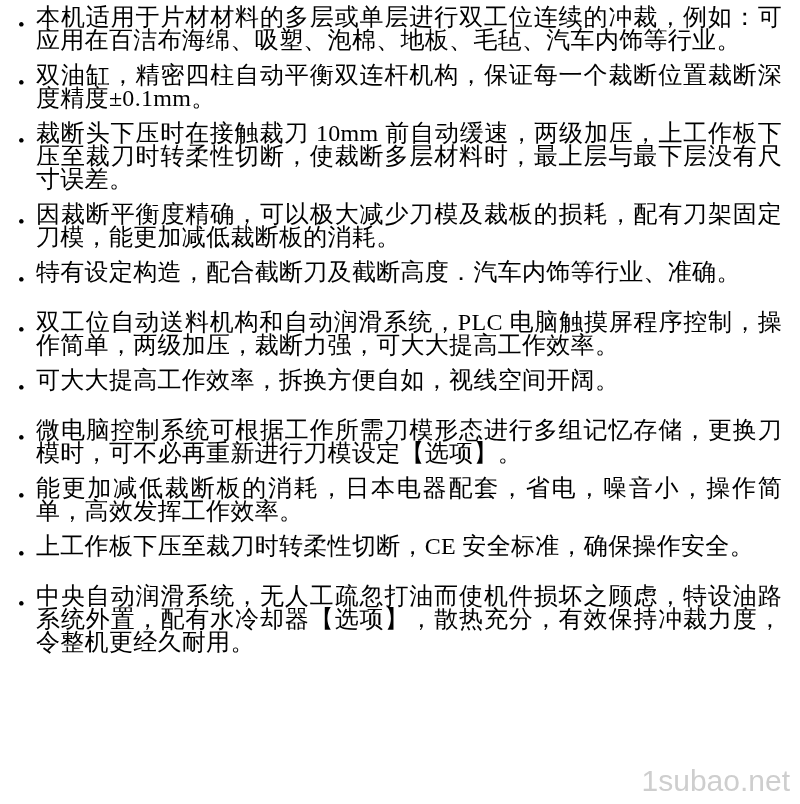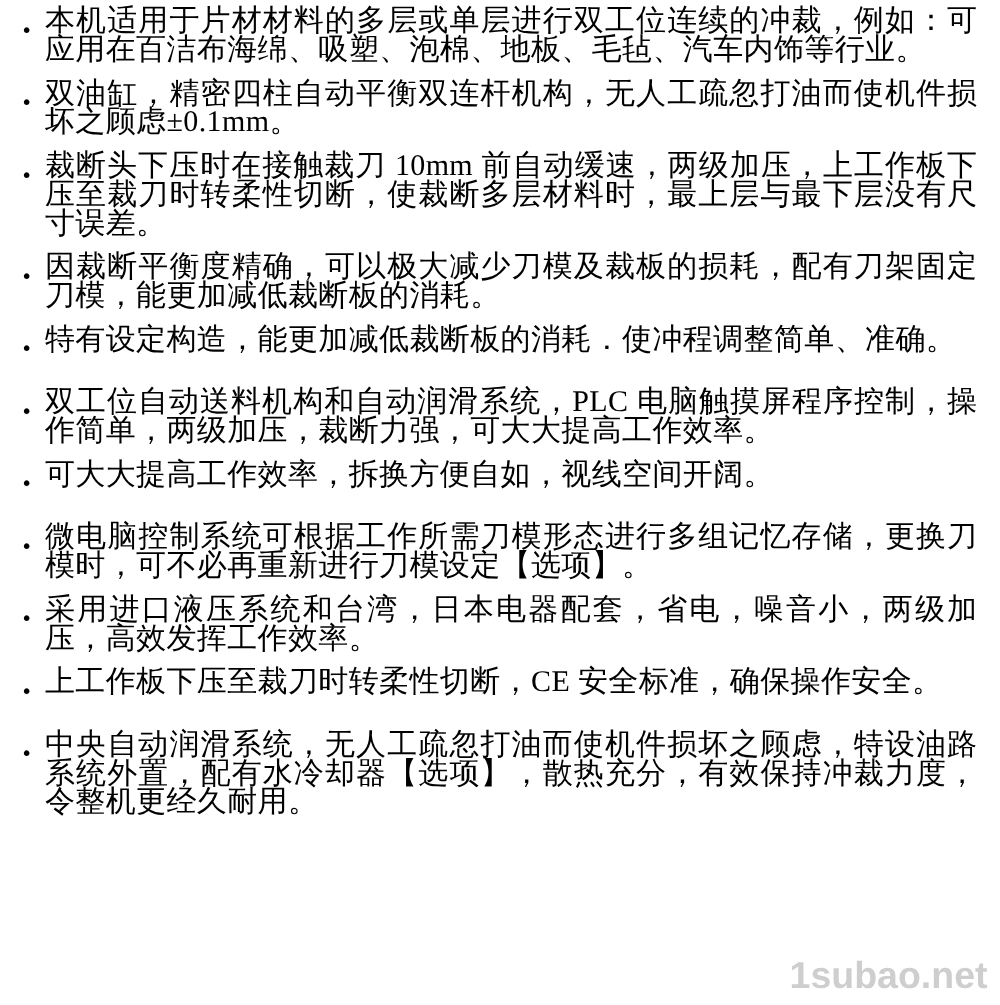--- a/index.html
+++ b/index.html
@@ -42,75 +42,75 @@
     text-align: justify;
     text-justify: inter-character;
     word-break: break-all;
   }
   .watermark {
     position: absolute;
     right: 10px;
     bottom: 6px;
     font-family: "Liberation Sans", sans-serif;
     font-size: 30px;
-    font-weight: 700;
+    font-weight: 400;
     color: #c9c9c9;
     letter-spacing: 0px;
     opacity: 0.9;
     user-select: none;
   }
 </style>
 </head>
 <body>
 
 <div class="doc">
 
   <div class="bullet-item">
     <span class="bullet-mark">•</span>
     <span class="bullet-text">本机适用于片材材料的多层或单层进行双工位连续的冲裁，例如：可应用在百洁布海绵、吸塑、泡棉、地板、毛毡、汽车内饰等行业。</span>
   </div>
 
   <div class="bullet-item">
     <span class="bullet-mark">•</span>
-    <span class="bullet-text">双油缸，精密四柱自动平衡双连杆机构，无人工疏忽打油而使机件损坏之顾虑±0.1mm。</span>
+    <span class="bullet-text">双油缸，精密四柱自动平衡双连杆机构，保证每一个裁断位置裁断深度精度±0.1mm。</span>
   </div>
 
   <div class="bullet-item">
     <span class="bullet-mark">•</span>
     <span class="bullet-text">裁断头下压时在接触裁刀 10mm 前自动缓速，两级加压，上工作板下压至裁刀时转柔性切断，使裁断多层材料时，最上层与最下层没有尺寸误差。</span>
   </div>
 
   <div class="bullet-item">
     <span class="bullet-mark">•</span>
     <span class="bullet-text">因裁断平衡度精确，可以极大减少刀模及裁板的损耗，配有刀架固定刀模，能更加减低裁断板的消耗。</span>
   </div>
 
   <div class="bullet-item">
     <span class="bullet-mark">•</span>
-    <span class="bullet-text">特有设定构造，能更加减低裁断板的消耗．使冲程调整简单、准确。</span>
+    <span class="bullet-text">特有设定构造，配合截断刀及截断高度．汽车内饰等行业、准确。</span>
   </div>
 
   <div class="bullet-item">
     <span class="bullet-mark">•</span>
     <span class="bullet-text">双工位自动送料机构和自动润滑系统，PLC 电脑触摸屏程序控制，操作简单，两级加压，裁断力强，可大大提高工作效率。</span>
   </div>
 
   <div class="bullet-item">
     <span class="bullet-mark">•</span>
     <span class="bullet-text">可大大提高工作效率，拆换方便自如，视线空间开阔。</span>
   </div>
 
   <div class="bullet-item">
     <span class="bullet-mark">•</span>
     <span class="bullet-text">微电脑控制系统可根据工作所需刀模形态进行多组记忆存储，更换刀模时，可不必再重新进行刀模设定【选项】。</span>
   </div>
 
   <div class="bullet-item">
     <span class="bullet-mark">•</span>
-    <span class="bullet-text">采用进口液压系统和台湾，日本电器配套，省电，噪音小，两级加压，高效发挥工作效率。</span>
+    <span class="bullet-text">能更加减低裁断板的消耗，日本电器配套，省电，噪音小，操作简单，高效发挥工作效率。</span>
   </div>
 
   <div class="bullet-item">
     <span class="bullet-mark">•</span>
     <span class="bullet-text">上工作板下压至裁刀时转柔性切断，CE 安全标准，确保操作安全。</span>
   </div>
 
   <div class="bullet-item">
     <span class="bullet-mark">•</span>
     <span class="bullet-text">中央自动润滑系统，无人工疏忽打油而使机件损坏之顾虑，特设油路系统外置，配有水冷却器【选项】，散热充分，有效保持冲裁力度，令整机更经久耐用。</span>

